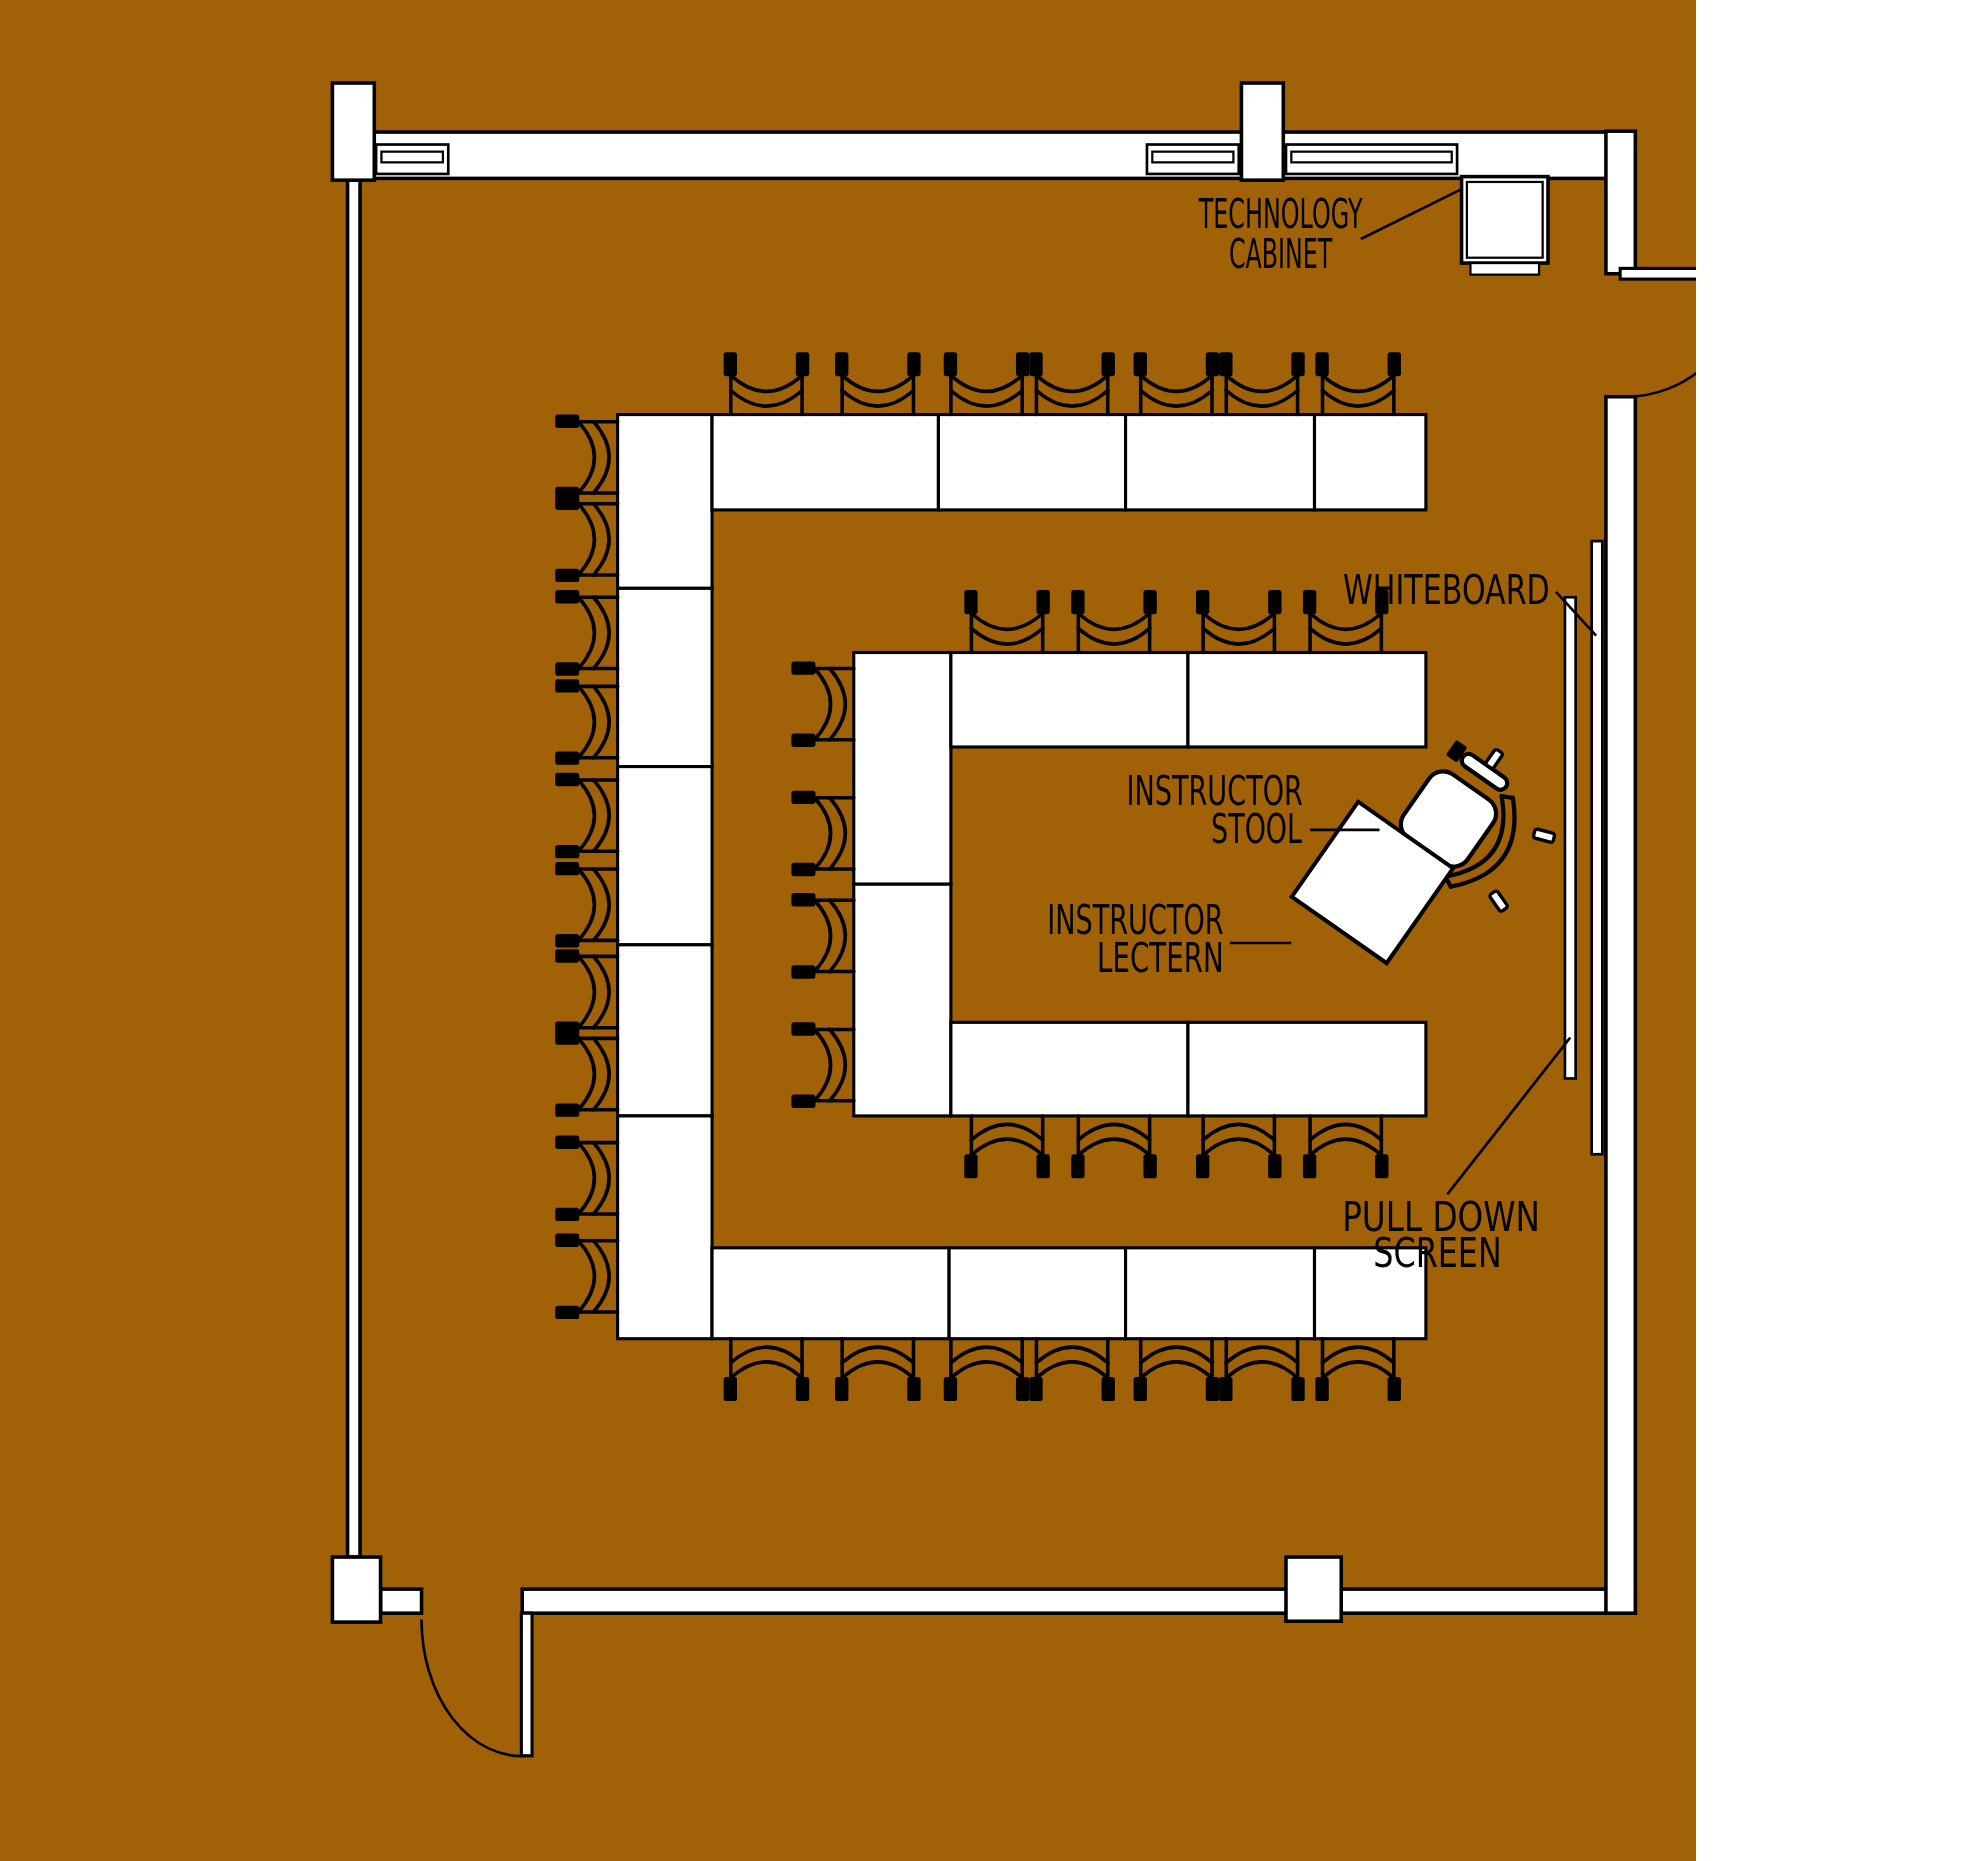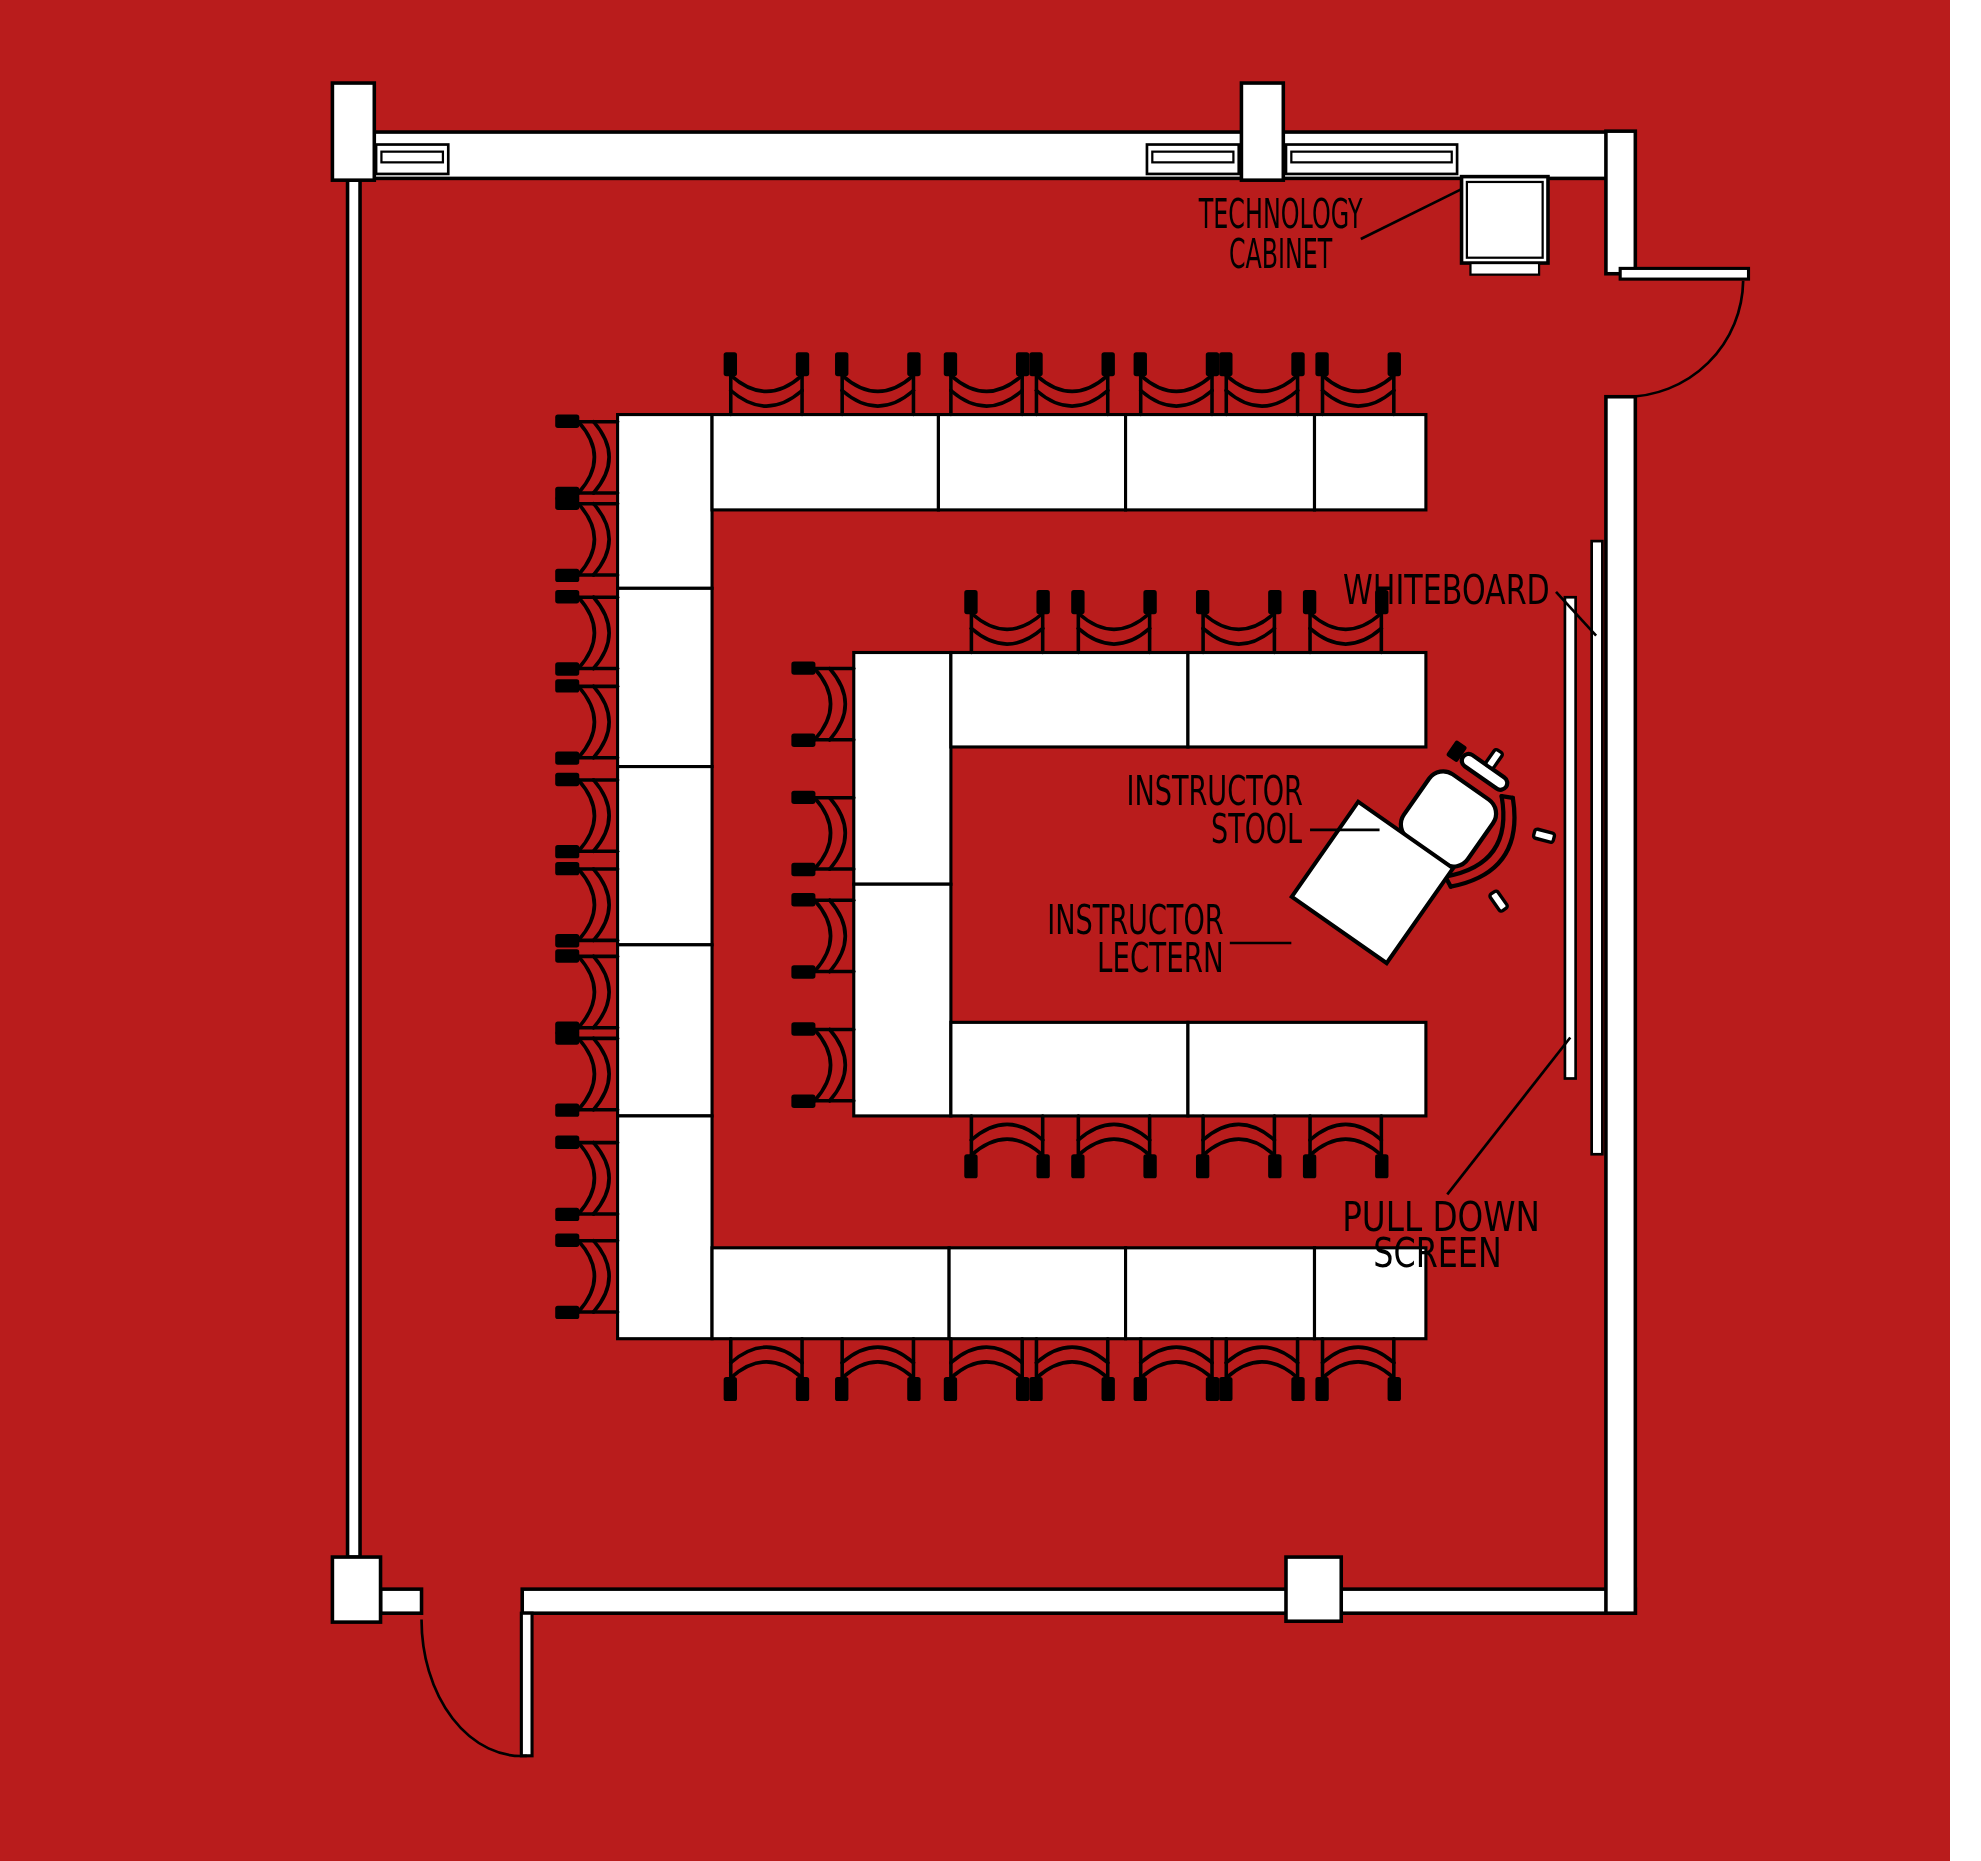--- a/index.html
+++ b/index.html
@@ -1,16 +1,16 @@
 <!DOCTYPE html>
 <html style="font-size:14.3px"><head>
 <meta charset="utf-8">
 <style>
   html,body{margin:0;padding:0;background:#ffffff;}
-  .stage{position:relative;width:1950px;height:1862px;background:#b91c1c;overflow:hidden;
+  .stage{position:relative;width:1696px;height:1862px;background:#a16207;overflow:hidden;
          font-family:"DejaVu Sans", sans-serif;}
   svg{display:block;}
   svg text{font-family:"DejaVu Sans", sans-serif;fill:#000;}
 </style>
 </head>
 <body>
 
 <div class="stage">
   <svg width="1982" height="1862" viewBox="0 0 2224 2089" xmlns="http://www.w3.org/2000/svg">
     <defs>

